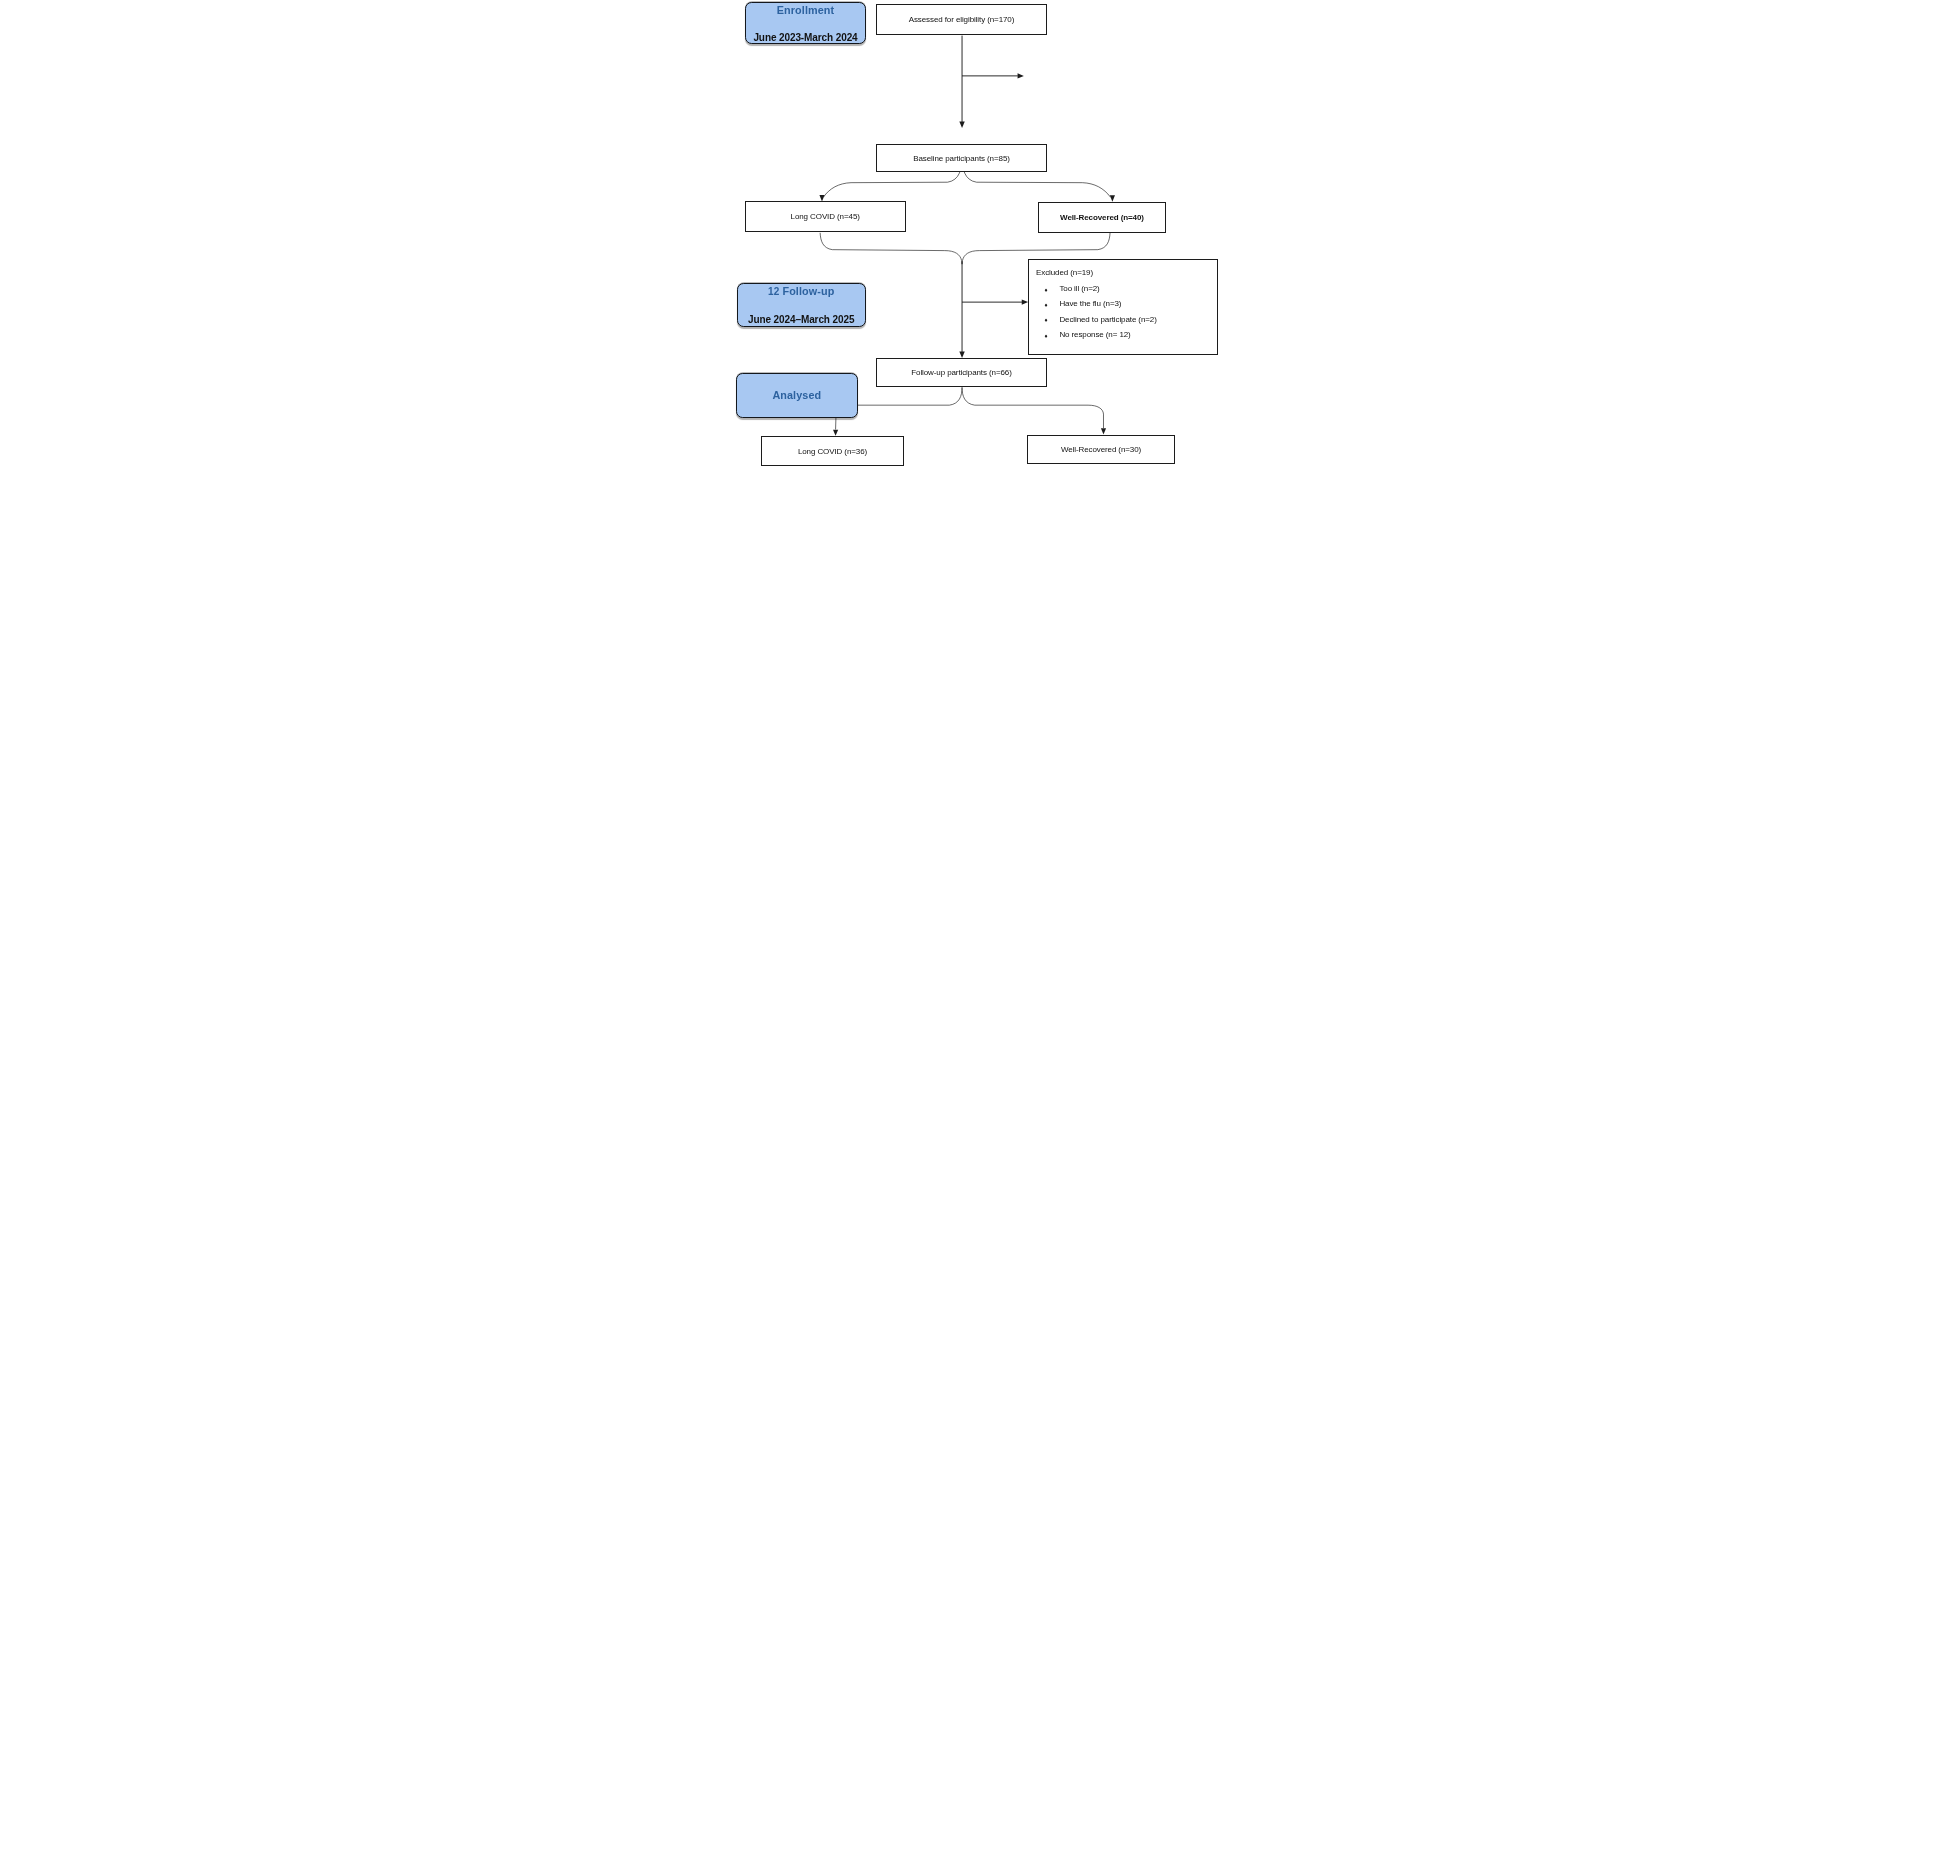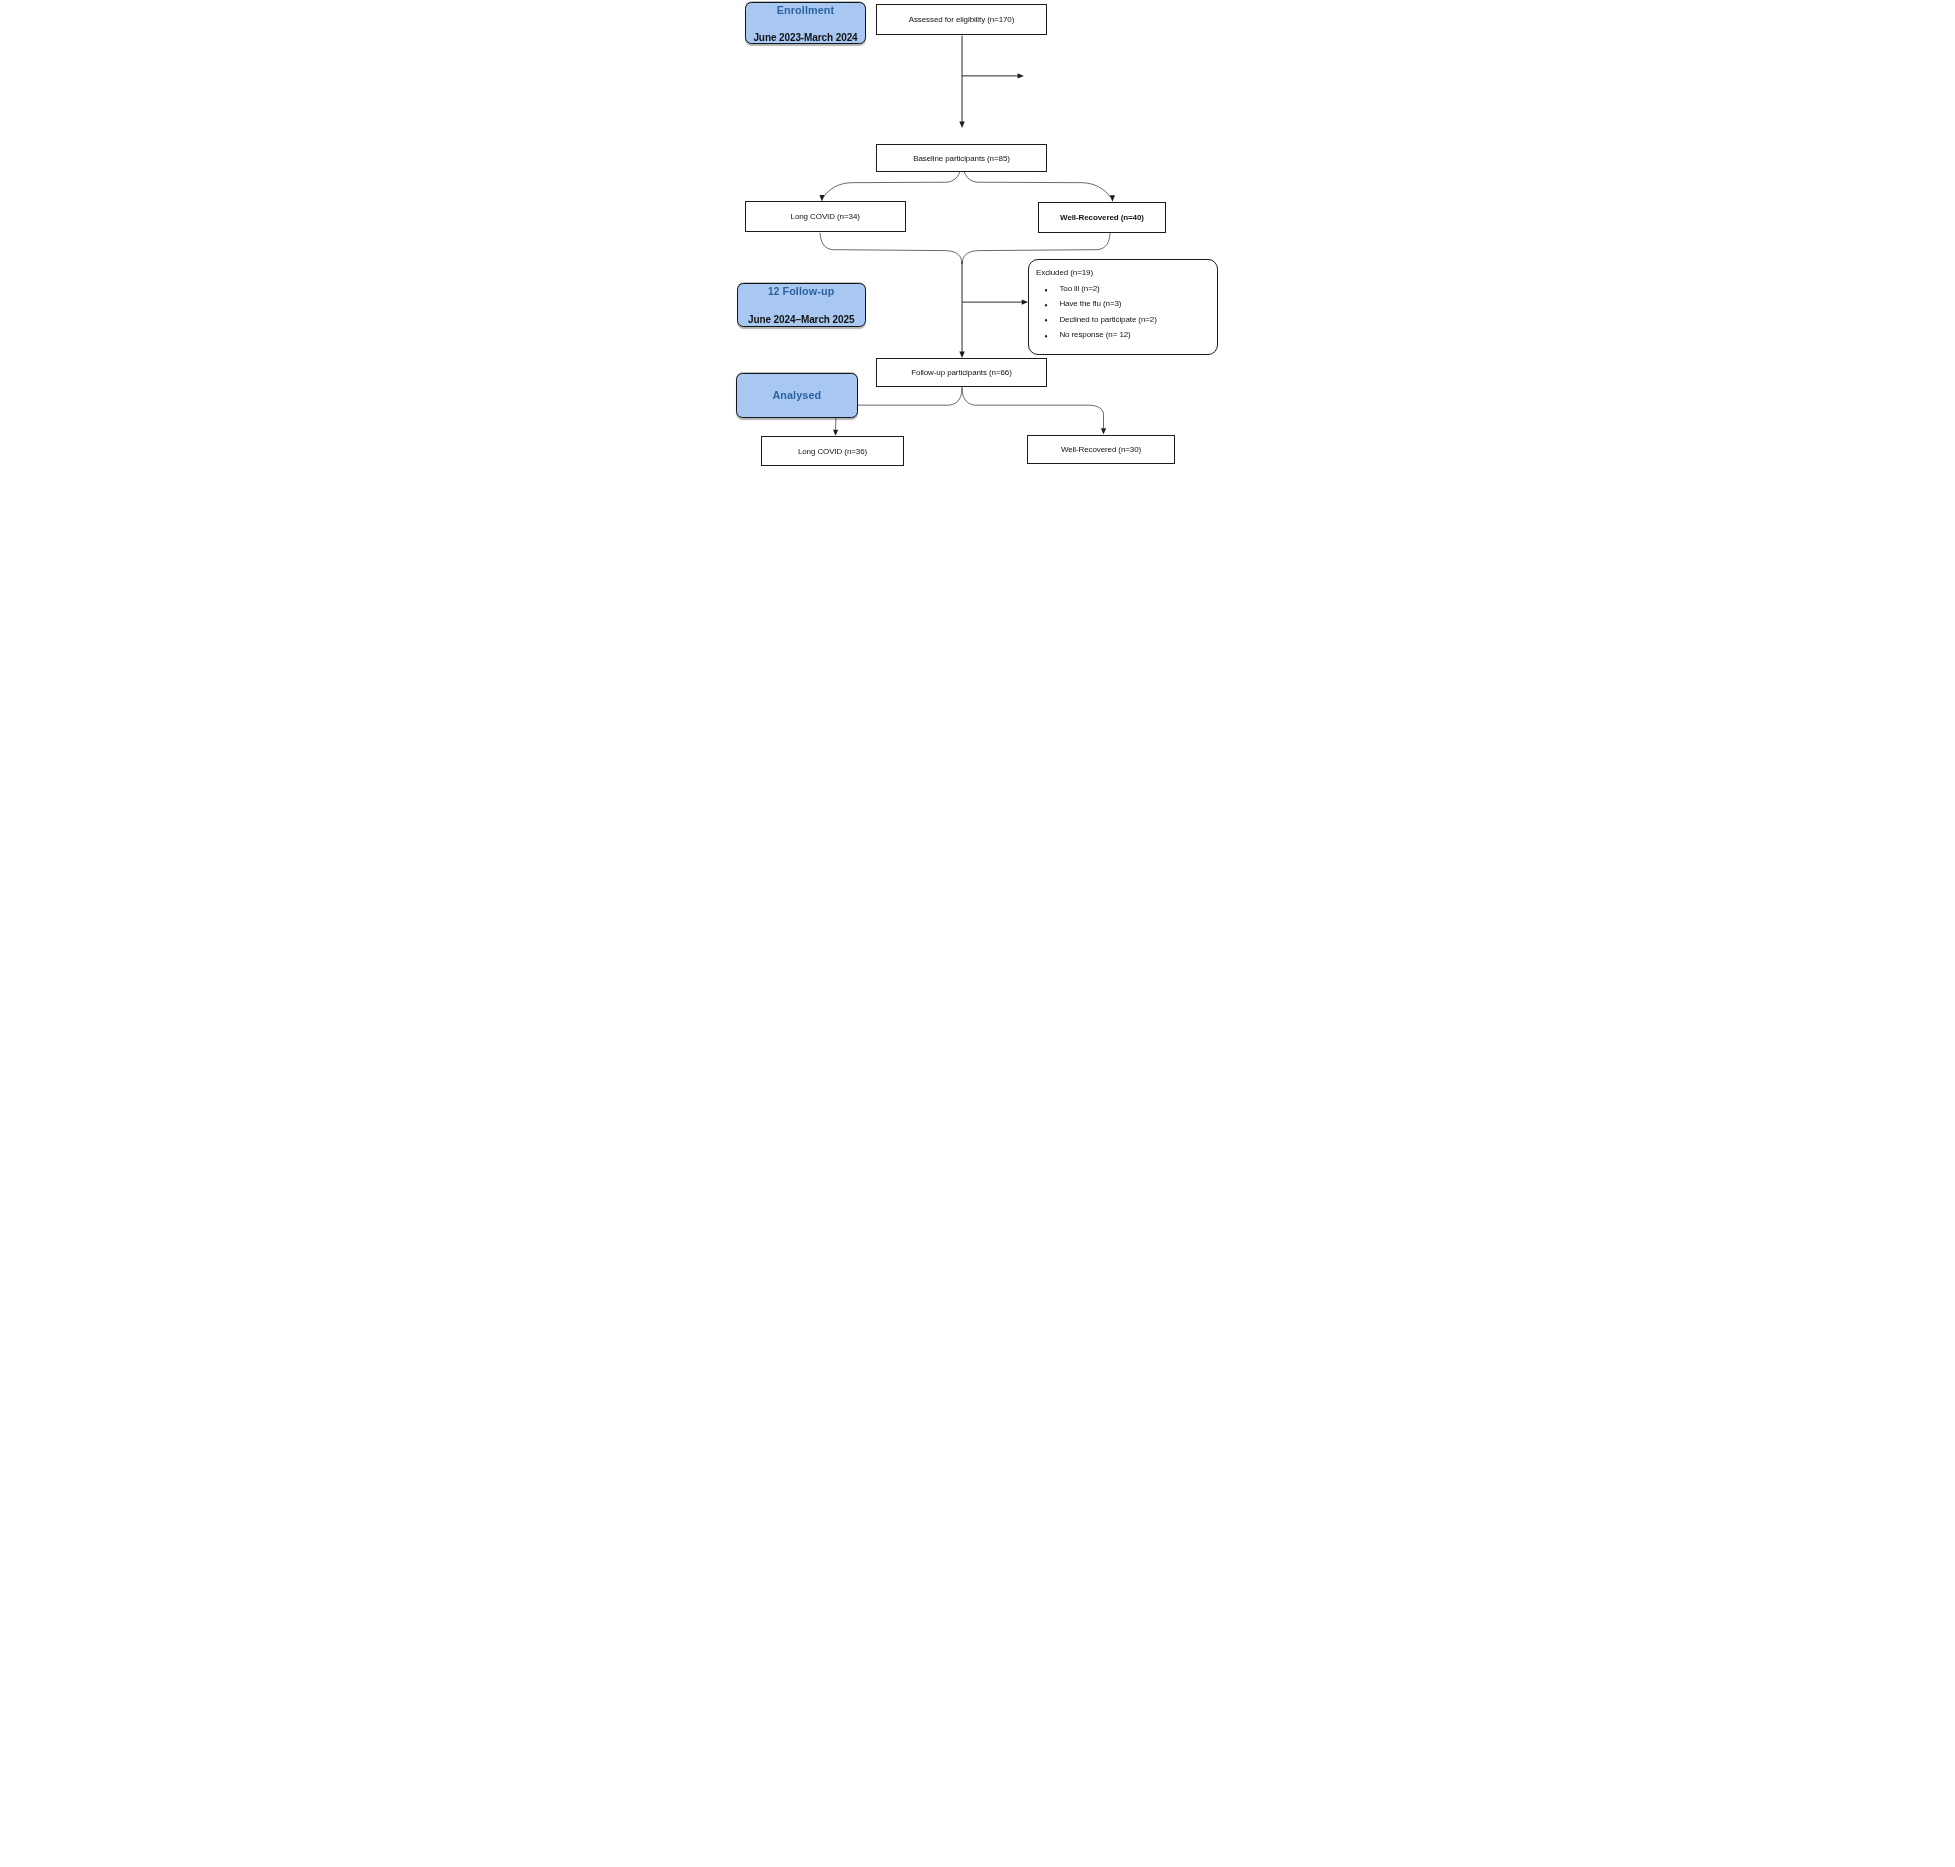--- a/index.html
+++ b/index.html
@@ -166,41 +166,41 @@
 
   <div class="node" style="left:143px; top:4.2px; width:171px; height:31px;align-items:center;">
     <span class="node-label">Assessed for eligibility (n=170)</span>
   </div>
 
   <div class="node" style="left:143px; top:128px; width:171px; height:28px;margin-top:16px;">
     <span class="node-label">Baseline participants (n=85)</span>
   </div>
 
   <div class="node" style="left:11.7px; top:201px; width:161px; height:31px;">
-    <span class="node-label">Long COVID (n=34)</span>
+    <span class="node-label">Long COVID (n=45)</span>
   </div>
 
   <div class="node" style="left:305px; top:202px; width:128px; height:31px;font-weight:bold;">
     <span class="node-label">Well-Recovered (n=40)</span>
   </div>
 
   <div class="node" style="left:143px; top:358px; width:171px; height:29px;">
     <span class="node-label">Follow-up participants (n=66)</span>
   </div>
 
   <div class="node" style="left:28px; top:436px; width:143px; height:30px;">
     <span class="node-label">Long COVID (n=36)</span>
   </div>
 
   <div class="node" style="left:294px; top:435px; width:148px; height:28.6px;">
     <span class="node-label">Well-Recovered (n=30)</span>
   </div>
 
 
-  <div class="ex" style="left:295px; top:259px; width:190px; height:96px; padding-top:8px;border-radius:10px;">
+  <div class="ex" style="left:295px; top:259px; width:190px; height:96px; padding-top:8px;">
     <div class="ex-title">Excluded (n=19)</div>
     <div class="ex-item">
       <span class="bullet">♦</span>
       <span>Too ill (n=2)</span>
     </div>
     <div class="ex-item">
       <span class="bullet">♦</span>
       <span>Have the flu (n=3)</span>
     </div>
     <div class="ex-item">

